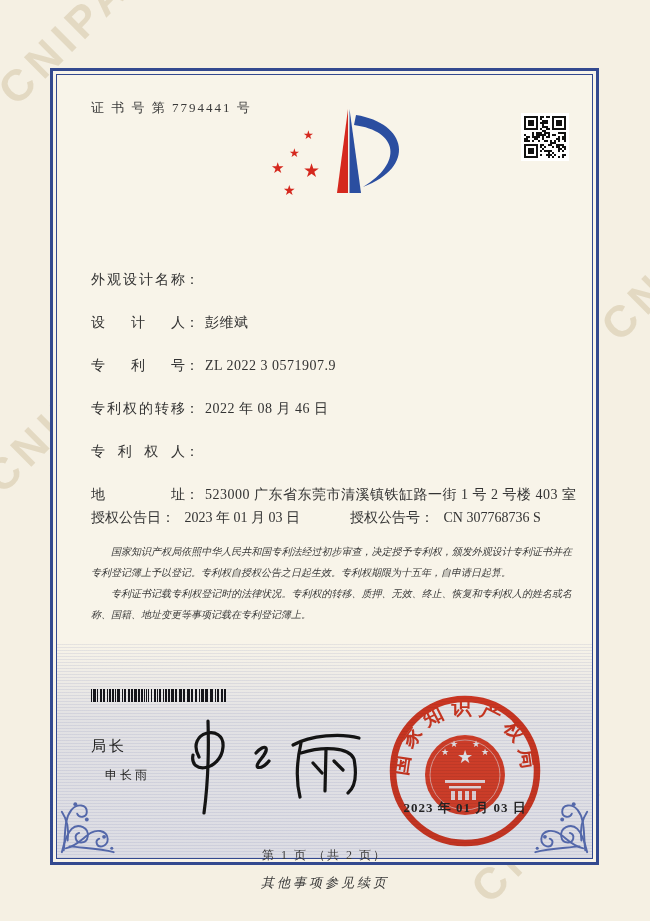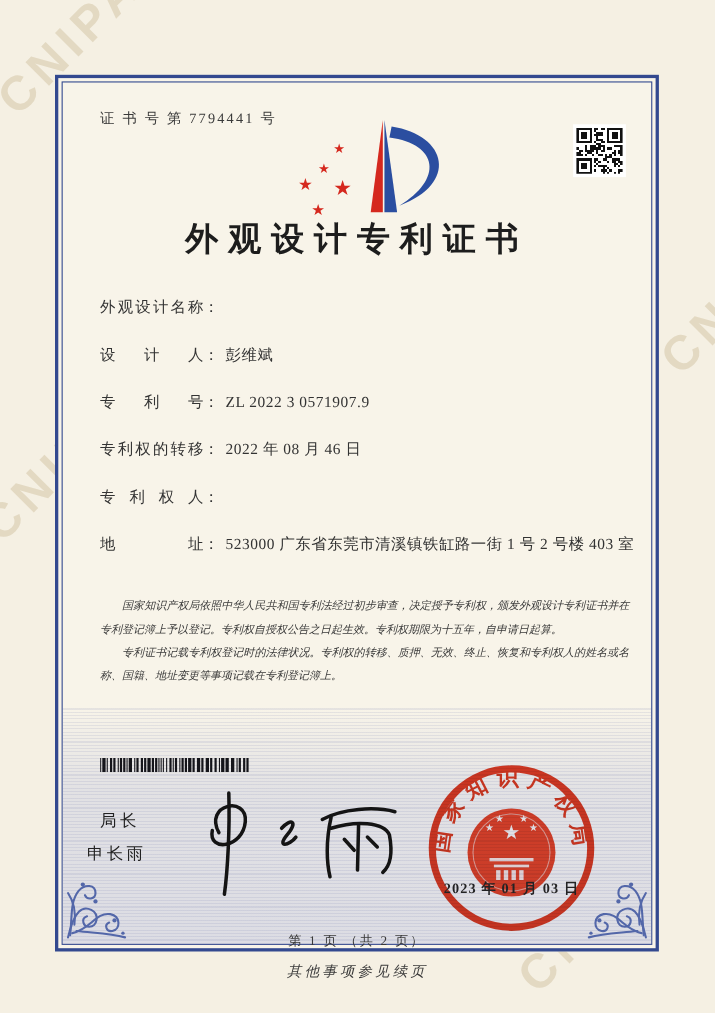--- a/index.html
+++ b/index.html
@@ -48,21 +48,21 @@
   .grantrow .g2 { margin-left:50px; }
   .paras {
     position:absolute; left:38px; right:24px; top:470px;
     font-size:10px; line-height:21px; font-style:italic; color:#3a3a3a;
     text-align:justify;
   }
   .paras p { text-indent:2em; }
   .barcode { position:absolute; left:38px; top:618px; width:165px; height:13px; font-size:0; overflow:hidden; }
   .barcode i { display:inline-block; height:100%; background:#15151a; }
   .sig-title { position:absolute; left:38px; top:666px; font-family:"Liberation Sans","DejaVu Sans",sans-serif; font-size:15px; letter-spacing:3px; color:#222; }
-  .sig-name  { position:absolute; left:26px; top:696px; font-family:Liberation Mono, monospace; font-size:15px; letter-spacing:3px; color:#222; }
+  .sig-name  { position:absolute; left:52px; top:696px; font-family:Liberation Mono, monospace; font-size:12px; letter-spacing:3px; color:#222; }
   .sig-hand  { position:absolute; left:102px; top:642px; width:238px; height:118px; }
   .seal { position:absolute; left:332px; top:620px; width:160px; height:160px; mix-blend-mode:multiply; opacity:.94; }
   .pagination { position:absolute; left:0; right:0; top:776px; text-align:center; font-size:12px; letter-spacing:2px; color:#3a3a3a; }
   .flourish { position:absolute; width:96px; height:96px; opacity:.85; }
   .flourish.bl { left:5px; bottom:6px; }
   .flourish.br { right:5px; bottom:6px; transform:scaleX(-1); }
   .cont-note {
     position:absolute; left:0; right:0; top:874px; text-align:center;
     font-size:13px; font-style:italic; letter-spacing:3px; color:#3b3b3b; z-index:2;
   }
@@ -251,21 +251,20 @@
       <text x="36" y="54" font-size="12" font-family="DejaVu Sans">★</text>
       <text x="50" y="36" font-size="12" font-family="DejaVu Sans">★</text>
       <text x="50" y="74" font-size="19" font-family="DejaVu Sans">★</text>
       <text x="30" y="92" font-size="14" font-family="DejaVu Sans">★</text>
     </g>
     <polygon points="95,6 84,90 95,90" fill="#d5281e"></polygon>
     <polygon points="96.5,6 96.5,90 108,90" fill="#2b4ea0"></polygon>
     <path d="M 103,12 C 154,20 164,64 110,84 C 150,60 146,28 101,22 Z" fill="#2b4ea0"></path>
   </svg>
 
-  <div class="title">外观设计专利证书</div>
 
   <div class="fields">
     <div class="frow">
       <span class="flabel">外观设计名称</span>
         <span class="fcolon">：</span>
     </div>
     <div class="frow">
       <span class="flabel">设计人</span>
         <span class="fcolon">：</span>
       <span class="fvalue">彭维斌</span>
@@ -284,20 +283,30 @@
       <span class="flabel">专利权人</span>
         <span class="fcolon">：</span>
     </div>
     <div class="frow">
       <span class="flabel">地址</span>
         <span class="fcolon">：</span>
       <span class="fvalue">523000 广东省东莞市清溪镇铁缸路一街 1 号 2 号楼 403 室</span>
     </div>
   </div>
 
+  <div class="grantrow">
+    <span class="g1">
+      <span>授权公告日</span><span class="fcolon">：</span>
+      <span>2023 年 01 月 03 日</span>
+    </span>
+    <span class="g2">
+      <span>授权公告号</span><span class="fcolon">：</span>
+      <span>CN 307768736 S</span>
+    </span>
+  </div>
 
   <div class="paras">
     <p>国家知识产权局依照中华人民共和国专利法经过初步审查，决定授予专利权，颁发外观设计专利证书并在专利登记簿上予以登记。专利权自授权公告之日起生效。专利权期限为十五年，自申请日起算。</p>
     <p>专利证书记载专利权登记时的法律状况。专利权的转移、质押、无效、终止、恢复和专利权人的姓名或名称、国籍、地址变更等事项记载在专利登记簿上。</p>
   </div>
 
   <div class="barcode"><i style="width:1px;margin-right:1px"></i><i style="width:3px;margin-right:1px"></i><i style="width:1px;margin-right:2px"></i><i style="width:2px;margin-right:1px"></i><i style="width:2px;margin-right:2px"></i><i style="width:1px;margin-right:1px"></i><i style="width:2px;margin-right:1px"></i><i style="width:2px;margin-right:1px"></i><i style="width:1px;margin-right:1px"></i><i style="width:3px;margin-right:2px"></i><i style="width:1px;margin-right:1px"></i><i style="width:2px;margin-right:2px"></i><i style="width:2px;margin-right:1px"></i><i style="width:2px;margin-right:1px"></i><i style="width:3px;margin-right:1px"></i><i style="width:2px;margin-right:1px"></i><i style="width:2px;margin-right:1px"></i><i style="width:1px;margin-right:1px"></i><i style="width:1px;margin-right:1px"></i><i style="width:1px;margin-right:2px"></i><i style="width:1px;margin-right:2px"></i><i style="width:2px;margin-right:1px"></i><i style="width:1px;margin-right:1px"></i><i style="width:2px;margin-right:2px"></i><i style="width:1px;margin-right:1px"></i><i style="width:2px;margin-right:1px"></i><i style="width:2px;margin-right:1px"></i><i style="width:3px;margin-right:1px"></i><i style="width:2px;margin-right:2px"></i><i style="width:3px;margin-right:1px"></i><i style="width:2px;margin-right:2px"></i><i style="width:3px;margin-right:1px"></i><i style="width:2px;margin-right:2px"></i><i style="width:2px;margin-right:2px"></i><i style="width:1px;margin-right:1px"></i><i style="width:3px;margin-right:1px"></i><i style="width:3px;margin-right:2px"></i><i style="width:3px;margin-right:2px"></i><i style="width:1px;margin-right:1px"></i><i style="width:2px;margin-right:2px"></i><i style="width:2px;margin-right:1px"></i><i style="width:2px;margin-right:1px"></i></div>
 
   <div class="sig-title">局长</div>
   <div class="sig-name">申长雨</div>

